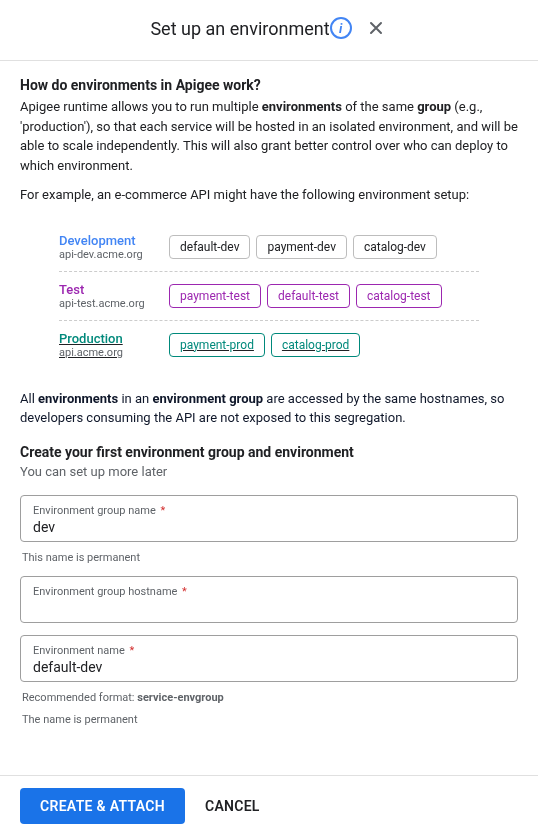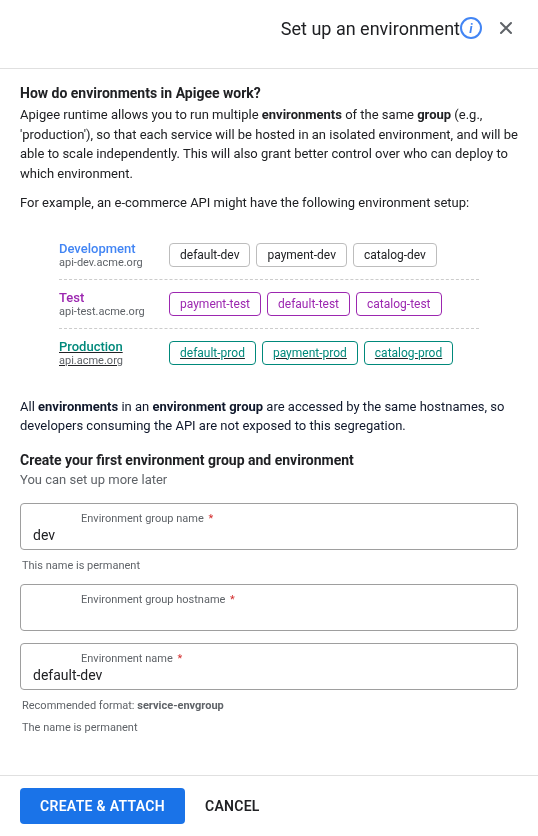--- a/index.html
+++ b/index.html
@@ -16,22 +16,22 @@
       width: 538px;
       min-height: 836px;
       background: #fff;
       display: flex;
       flex-direction: column;
     }
 
     .dialog-header {
       display: flex;
       align-items: center;
-      justify-content: flex-end;
-      padding: 16px 20px 28px 20px;
+      justify-content: center;
+      padding: 16px 20px 20px 20px;
       border-bottom: 1px solid #e0e0e0;
     }
 
     .dialog-title {
       font-size: 18px;
       font-weight: 400;
       color: #202124;
     }
 
     .header-icons {
@@ -184,21 +184,20 @@
       border-radius: 4px;
       padding: 8px 12px 6px 12px;
       background: #fff;
     }
 
     .field-label {
       font-size: 11px;
       color: #5f6368;
       display: block;
       margin-bottom: 2px;
-      margin-left: 48px;
     }
 
     .field-label .required {
       color: #d32f2f;
       margin-left: 2px;
     }
 
     .field-input {
       border: none;
       outline: none;
@@ -303,21 +302,20 @@
           <span class="env-tag purple-border">catalog-test</span>
         </div>
       </div>
 
       <div class="env-row">
         <div class="env-label">
           <div class="env-name teal">Production</div>
           <div class="env-hostname">api.acme.org</div>
         </div>
         <div class="env-tags">
-          <span class="env-tag teal-border">default-prod</span>
           <span class="env-tag teal-border">payment-prod</span>
           <span class="env-tag teal-border">catalog-prod</span>
         </div>
       </div>
 
     </div>
 
     <p class="section-body-text">
       All <span class="bold">environments</span> in an <span class="bold">environment group</span> are accessed by the same hostnames, so developers consuming the API are not exposed to this segregation.
     </p>

